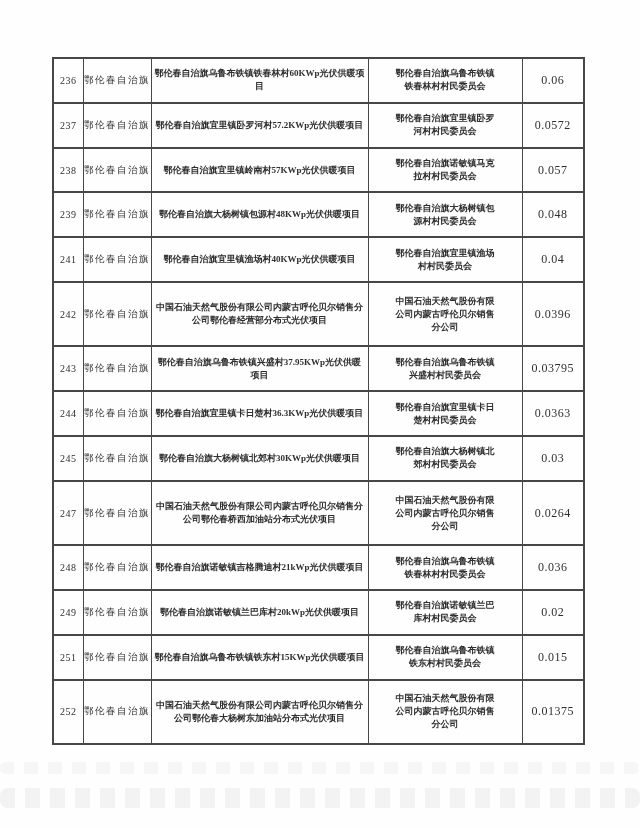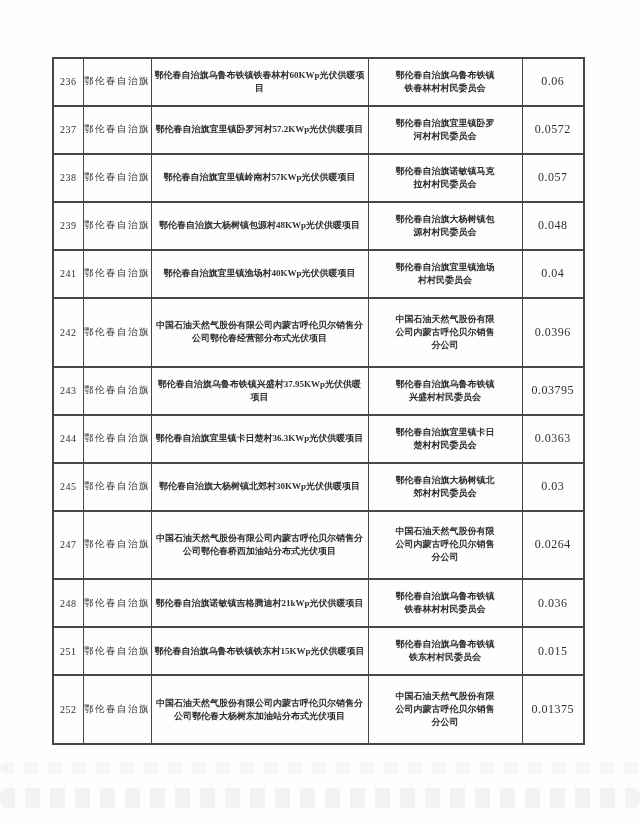--- a/index.html
+++ b/index.html
@@ -156,20 +156,27 @@
   </tr>
 
   <tr>
     <td class="c-seq">248</td>
     <td class="c-region">鄂伦春自治旗</td>
     <td class="c-project">鄂伦春自治旗诺敏镇吉格腾迪村21kWp光伏供暖项目</td>
     <td class="c-org">鄂伦春自治旗乌鲁布铁镇铁春林村村民委员会</td>
     <td class="c-value">0.036</td>
   </tr>
 
+  <tr>
+    <td class="c-seq">249</td>
+    <td class="c-region">鄂伦春自治旗</td>
+    <td class="c-project">鄂伦春自治旗诺敏镇兰巴库村20kWp光伏供暖项目</td>
+    <td class="c-org">鄂伦春自治旗诺敏镇兰巴库村村民委员会</td>
+    <td class="c-value">0.02</td>
+  </tr>
 
 
   <tr>
     <td class="c-seq">251</td>
     <td class="c-region">鄂伦春自治旗</td>
     <td class="c-project">鄂伦春自治旗乌鲁布铁镇铁东村15KWp光伏供暖项目</td>
     <td class="c-org">鄂伦春自治旗乌鲁布铁镇铁东村村民委员会</td>
     <td class="c-value">0.015</td>
   </tr>
 

